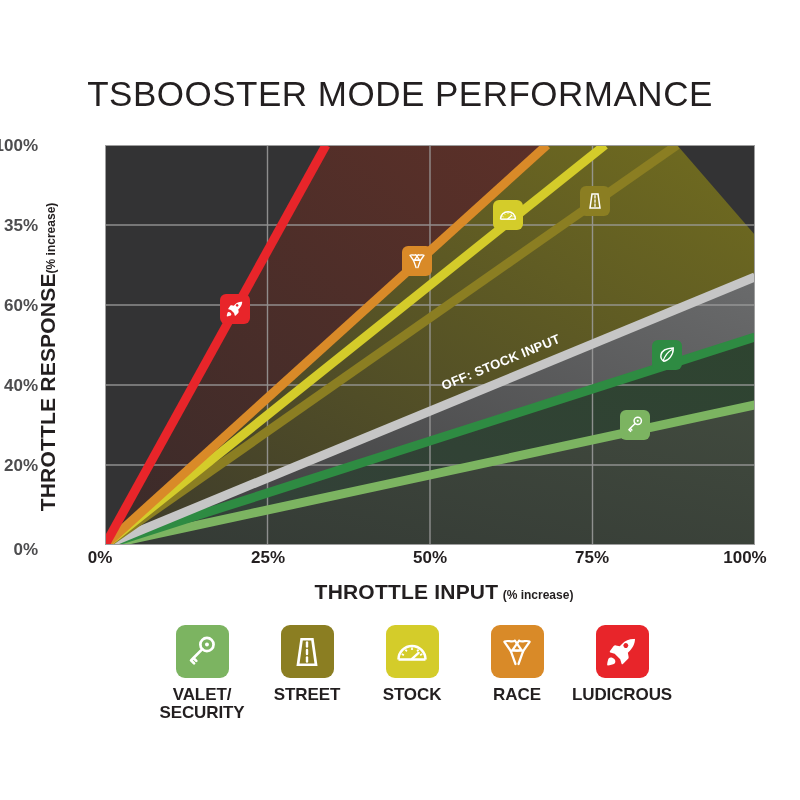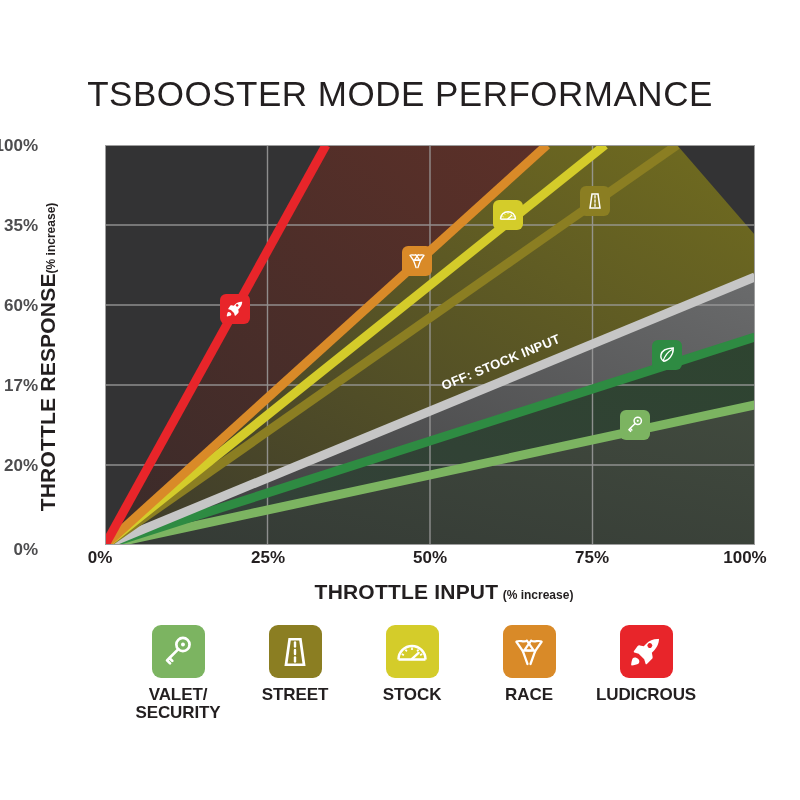--- a/index.html
+++ b/index.html
@@ -104,21 +104,21 @@
     letter-spacing: .3px;
   }
 
   
   .legend {
     position: absolute;
     left: 0; top: 625px; width: 800px;
     display: flex;
     justify-content: center;
     align-items: flex-start;
-    gap: 12px;
+    gap: 0px;
     padding-left: 24px;
   }
   .legend-item {
     width: 105px;
     display: flex; flex-direction: column; align-items: center;
   }
   .legend-swatch {
     width: 53px; height: 53px;
     border-radius: 9px;
     display: flex; align-items: center; justify-content: center;
@@ -260,21 +260,21 @@
         <circle cx="15.3" cy="7" r="1.3" fill="#fff"></circle>
         <path fill="none" stroke="#fff" stroke-width="1.8" stroke-linecap="round" stroke-linejoin="round" d="M12.2 10.1 6.3 16l1.9 1.9M6.3 16l-1.6 1.6 2 2"></path>
       </svg>
     </div>
   </div>
   <div class="plot-border"></div>
 
   <div class="ytick" style="top:136px;">100%</div>
   <div class="ytick" style="top:216px;">35%</div>
   <div class="ytick" style="top:296px;">60%</div>
-  <div class="ytick" style="top:376px;">17%</div>
+  <div class="ytick" style="top:376px;">40%</div>
   <div class="ytick" style="top:456px;">20%</div>
   <div class="ytick" style="top:540px;">0%</div>
 
   <div class="xtick" style="left:100px; top:548px;">0%</div>
   <div class="xtick" style="left:268px; top:548px;">25%</div>
   <div class="xtick" style="left:430px; top:548px;">50%</div>
   <div class="xtick" style="left:592px; top:548px;">75%</div>
   <div class="xtick" style="left:745px; top:548px;">100%</div>
 
   <div class="y-axis-title">

